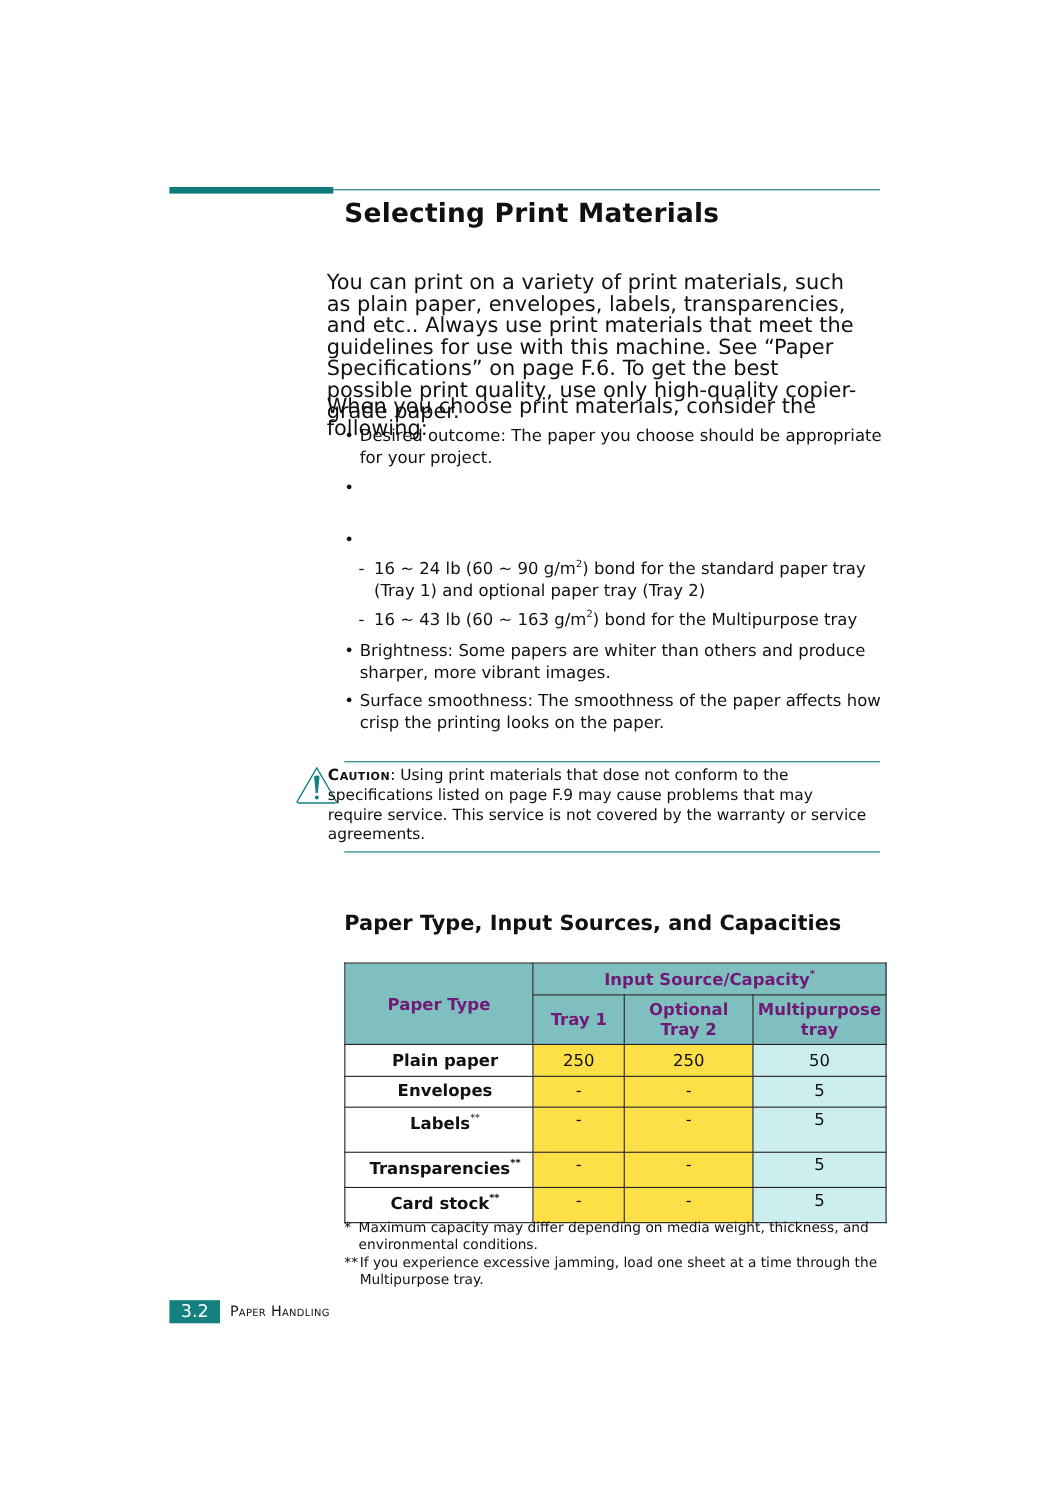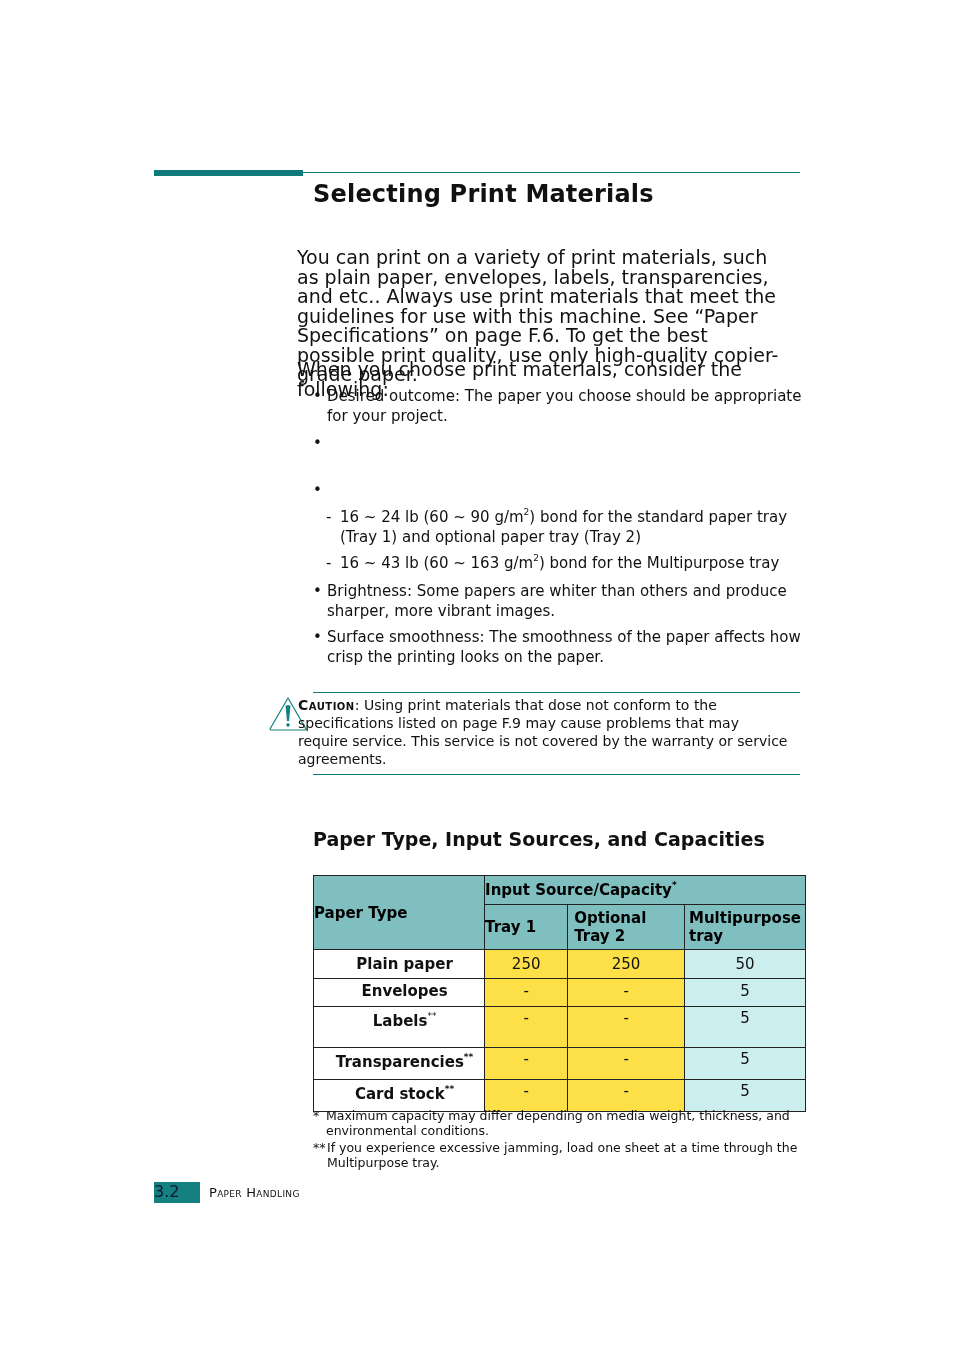--- a/index.html
+++ b/index.html
@@ -17,27 +17,27 @@
   .sub .d { position:absolute; left:-14px; }
   sup { font-size:9px; line-height:0; vertical-align:7px; }
   .caution-top { left:313px; top:692px; width:487px; height:1px; background:#0e7a7a; }
   .caution-bot { left:313px; top:774px; width:487px; height:1px; background:#0e7a7a; }
   .caution-icon { left:268px; top:696px; width:40px; height:36px; }
   .caution-text { left:298px; top:696px; width:490px; font-size:14px; line-height:18px; }
   .smallcaps { font-variant:small-caps; font-weight:bold; letter-spacing:0.5px; }
   .h2 { left:313px; top:828px; font-size:19px; font-weight:bold; }
   table.spec { position:absolute; left:313px; top:875px; width:493px; border-collapse:collapse; font-size:15px; }
   table.spec td, table.spec th { border:1px solid #222; padding:0; }
-  table.spec th { background:#7fbfc0; color:#000000; font-weight:bold; text-align:left; line-height:18px; }
+  table.spec th { background:#7fbfc0; color:#701a75; font-weight:bold; text-align:center; line-height:18px; }
   td.type { font-weight:bold; padding-left:11px !important; text-align:center; }
   td.c1, td.c2 { background:#fde047; text-align:center; }
   td.c3 { background:#cdeeee; text-align:center;margin-top:36px; }
   .foot { left:313px; width:495px; font-size:12.5px; line-height:15px; }
   .foot .m { position:absolute; left:0; }
-  .pagenum { left:154px; top:1182px; width:46px; height:21px; background:#148080; color:#0f172a; font-size:16px; text-align:left; line-height:20px; }
+  .pagenum { left:154px; top:1182px; width:46px; height:21px; background:#148080; color:#ffffff; font-size:16px; text-align:center; line-height:20px; }
   .section { left:209px; top:1185px; font-size:13px; font-variant:small-caps; letter-spacing:0.3px; }
 </style>
 </head>
 <body>
 
 <div class="abs rule-thick"></div>
 <div class="abs rule-thin"></div>
 <div class="abs title">Selecting Print Materials</div>
 
 <div class="abs body p1">You can print on a variety of print materials, such as plain paper, envelopes, labels, transparencies, and etc.. Always use print materials that meet the guidelines for use with this machine. See “Paper Specifications” on page F.6. To get the best possible print quality, use only high-quality copier-grade paper.</div>

